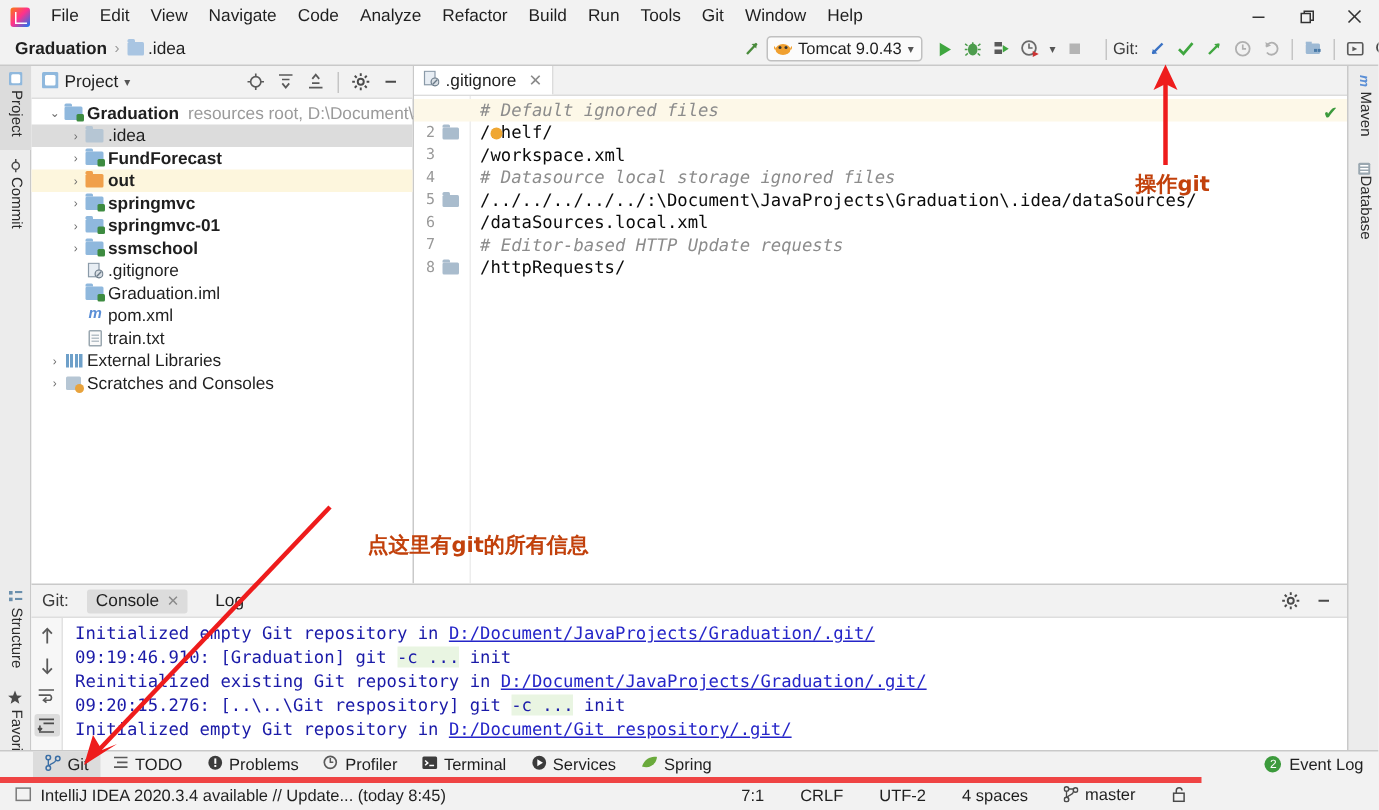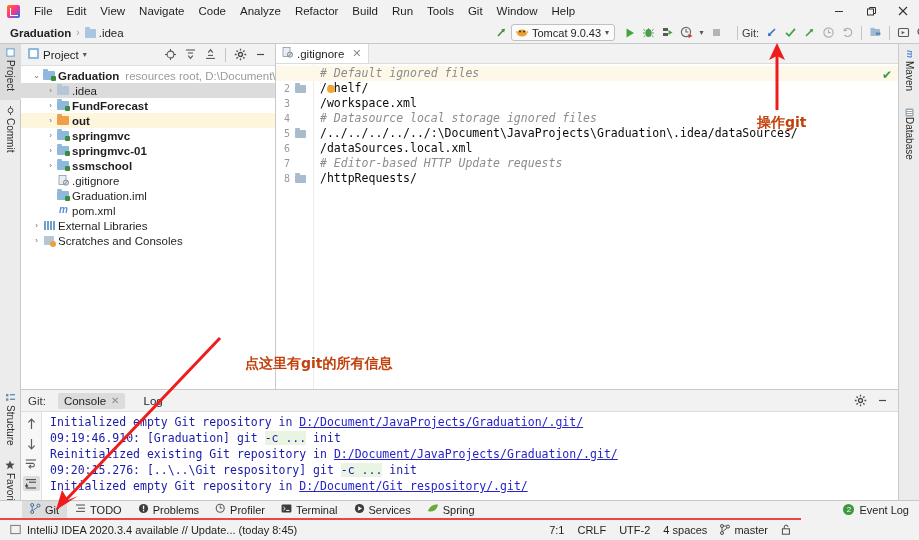--- a/index.html
+++ b/index.html
@@ -217,24 +217,24 @@
     border-top:1px solid #c9c9c9;
   }
   .bb-item { display:flex; align-items:center; gap:4px; padding:1px 8px; font-size:11px; cursor:default; height:18px;}
   .bb-item.sel { background:#dcdcdc; }
   .bb-right { margin-left:auto; display:flex; align-items:center; padding-right:10px; gap:5px;}
   .badge-2 { width:11px;height:11px;border-radius:50%;background:#3c9a3c;color:#fff;font-size:8px;
     display:flex;align-items:center;justify-content:center;}
 
   .statusbar {
     position:absolute; left:0; bottom:0; width:801px; height:22px;
-    background:#f2f2f2; display:flex; align-items:center; border-top:2px solid #ef4444;
+    background:#f2f2f2; display:flex; align-items:center; border-top:4px solid #ef4444;
   }
   .sb-left { display:flex; align-items:center; gap:6px; margin-left:10px; font-size:11px;}
-  .sb-right { margin-left:auto; display:flex; align-items:center; gap:13px; padding-right:10px; font-size:11px;}
+  .sb-right { margin-left:auto; display:flex; align-items:center; gap:24px; padding-right:10px; font-size:11px;}
   .sb-right span { cursor:default; }
 
   
   .anno { position:absolute; color:#c2410c; font-size:14px; font-weight:bold;
     font-family:"DejaVu Sans", sans-serif; white-space:nowrap; }
   .arrow-svg { position:absolute; pointer-events:none; }
 </style>
 </head>
 <body>
 
@@ -580,20 +580,28 @@
           </span>
           <span class="tlabel">Graduation.iml</span>
         </div>
         <div class="trow">
           <span style="width:20px;flex:none"></span>
           <span class="arrow"></span>
           <span class="ico">
             <span class="m-ico">m</span>
           </span>
           <span class="tlabel">pom.xml</span>
+        </div>
+        <div class="trow">
+          <span style="width:20px;flex:none"></span>
+          <span class="arrow"></span>
+          <span class="ico">
+            <span class="f-file"></span>
+          </span>
+          <span class="tlabel">train.txt</span>
         </div>
         <div class="trow">
           <span style="width:6px;flex:none"></span>
           <span class="arrow">›</span>
           <span class="ico">
             <span class="lib-ico"></span>
           </span>
           <span class="tlabel">External Libraries</span>
         </div>
         <div class="trow">

